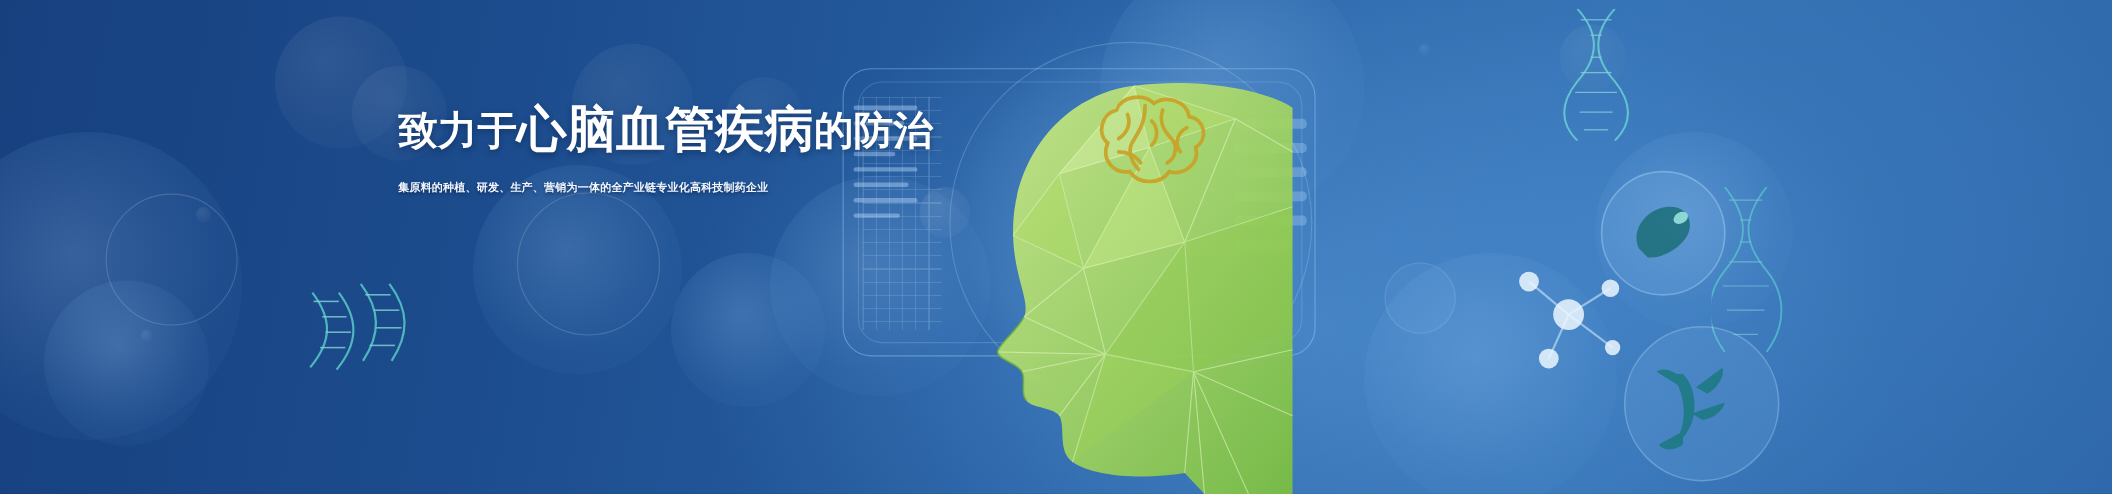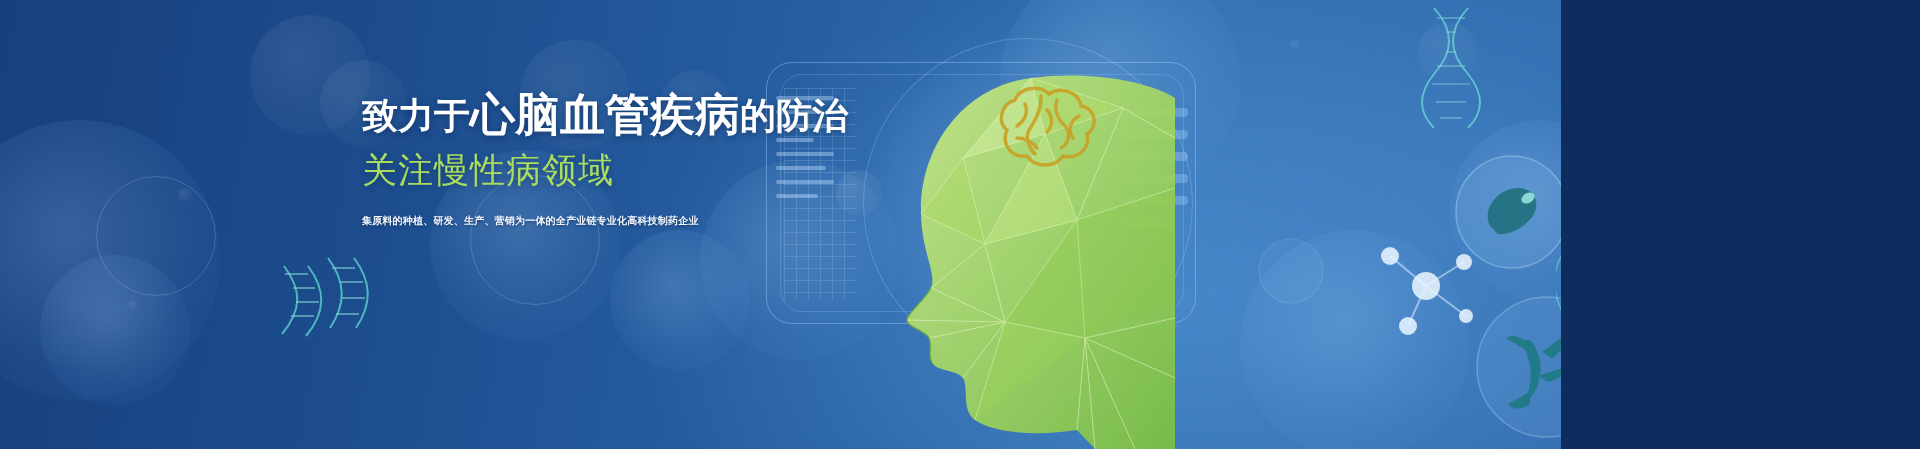--- a/index.html
+++ b/index.html
@@ -1,19 +1,19 @@
 <!DOCTYPE html>
 <html><head>
 <meta charset="utf-8">
 <style>
   html,body{margin:0;padding:0;background:#0d2d5e;}
   *{box-sizing:border-box;}
   .stage{
-    position:relative;width:1561px;height:449px;overflow:hidden;
-    font-family:Liberation Mono, monospace;
+    position:relative;width:1920px;height:449px;overflow:hidden;
+    font-family:Liberation Serif, serif;
     background:
       radial-gradient(ellipse 900px 520px at 1180px 300px, rgba(86,150,215,0.55) 0%, rgba(70,130,200,0.0) 62%),
       radial-gradient(ellipse 1100px 700px at 1520px 210px, rgba(74,138,205,0.50) 0%, rgba(60,120,190,0.0) 68%),
       linear-gradient(100deg,#17407f 0%, #1c4c8d 24%, #2760a3 52%, #2e6cae 74%, #2a63a6 100%);
   }
   .layer{position:absolute;inset:0;}
   .bokeh{position:absolute;border-radius:50%;pointer-events:none;}
   .bk-fill{background:radial-gradient(circle at 38% 34%, rgba(255,255,255,0.16) 0%, rgba(255,255,255,0.07) 55%, rgba(255,255,255,0.02) 100%);}
   .bk-ring{background:transparent;border:1px solid rgba(255,255,255,0.16);}
   .bk-soft{background:radial-gradient(circle at 45% 40%, rgba(160,205,250,0.22) 0%, rgba(120,180,240,0.06) 60%, rgba(120,180,240,0) 100%);}
@@ -272,17 +272,16 @@
   </svg>
 
   <svg class="cell" style="left:1256px;top:236px;opacity:.5;" width="70" height="70" viewBox="0 0 70 70">
     <circle cx="35" cy="35" r="32" fill="rgba(170,215,255,0.14)" stroke="rgba(210,235,255,0.28)" stroke-width="1.2"></circle>
   </svg>
 
   <div class="copy">
     <div class="headline">
       <span>致力于</span><span class="big">心脑血管疾病</span><span>的防治</span>
     </div>
-    <div class="subline">关注慢性病领域</div>
     <div class="tagline">集原料的种植、研发、生产、营销为一体的全产业链专业化高科技制药企业</div>
   </div>
 
 </div>
 
 </body></html>

